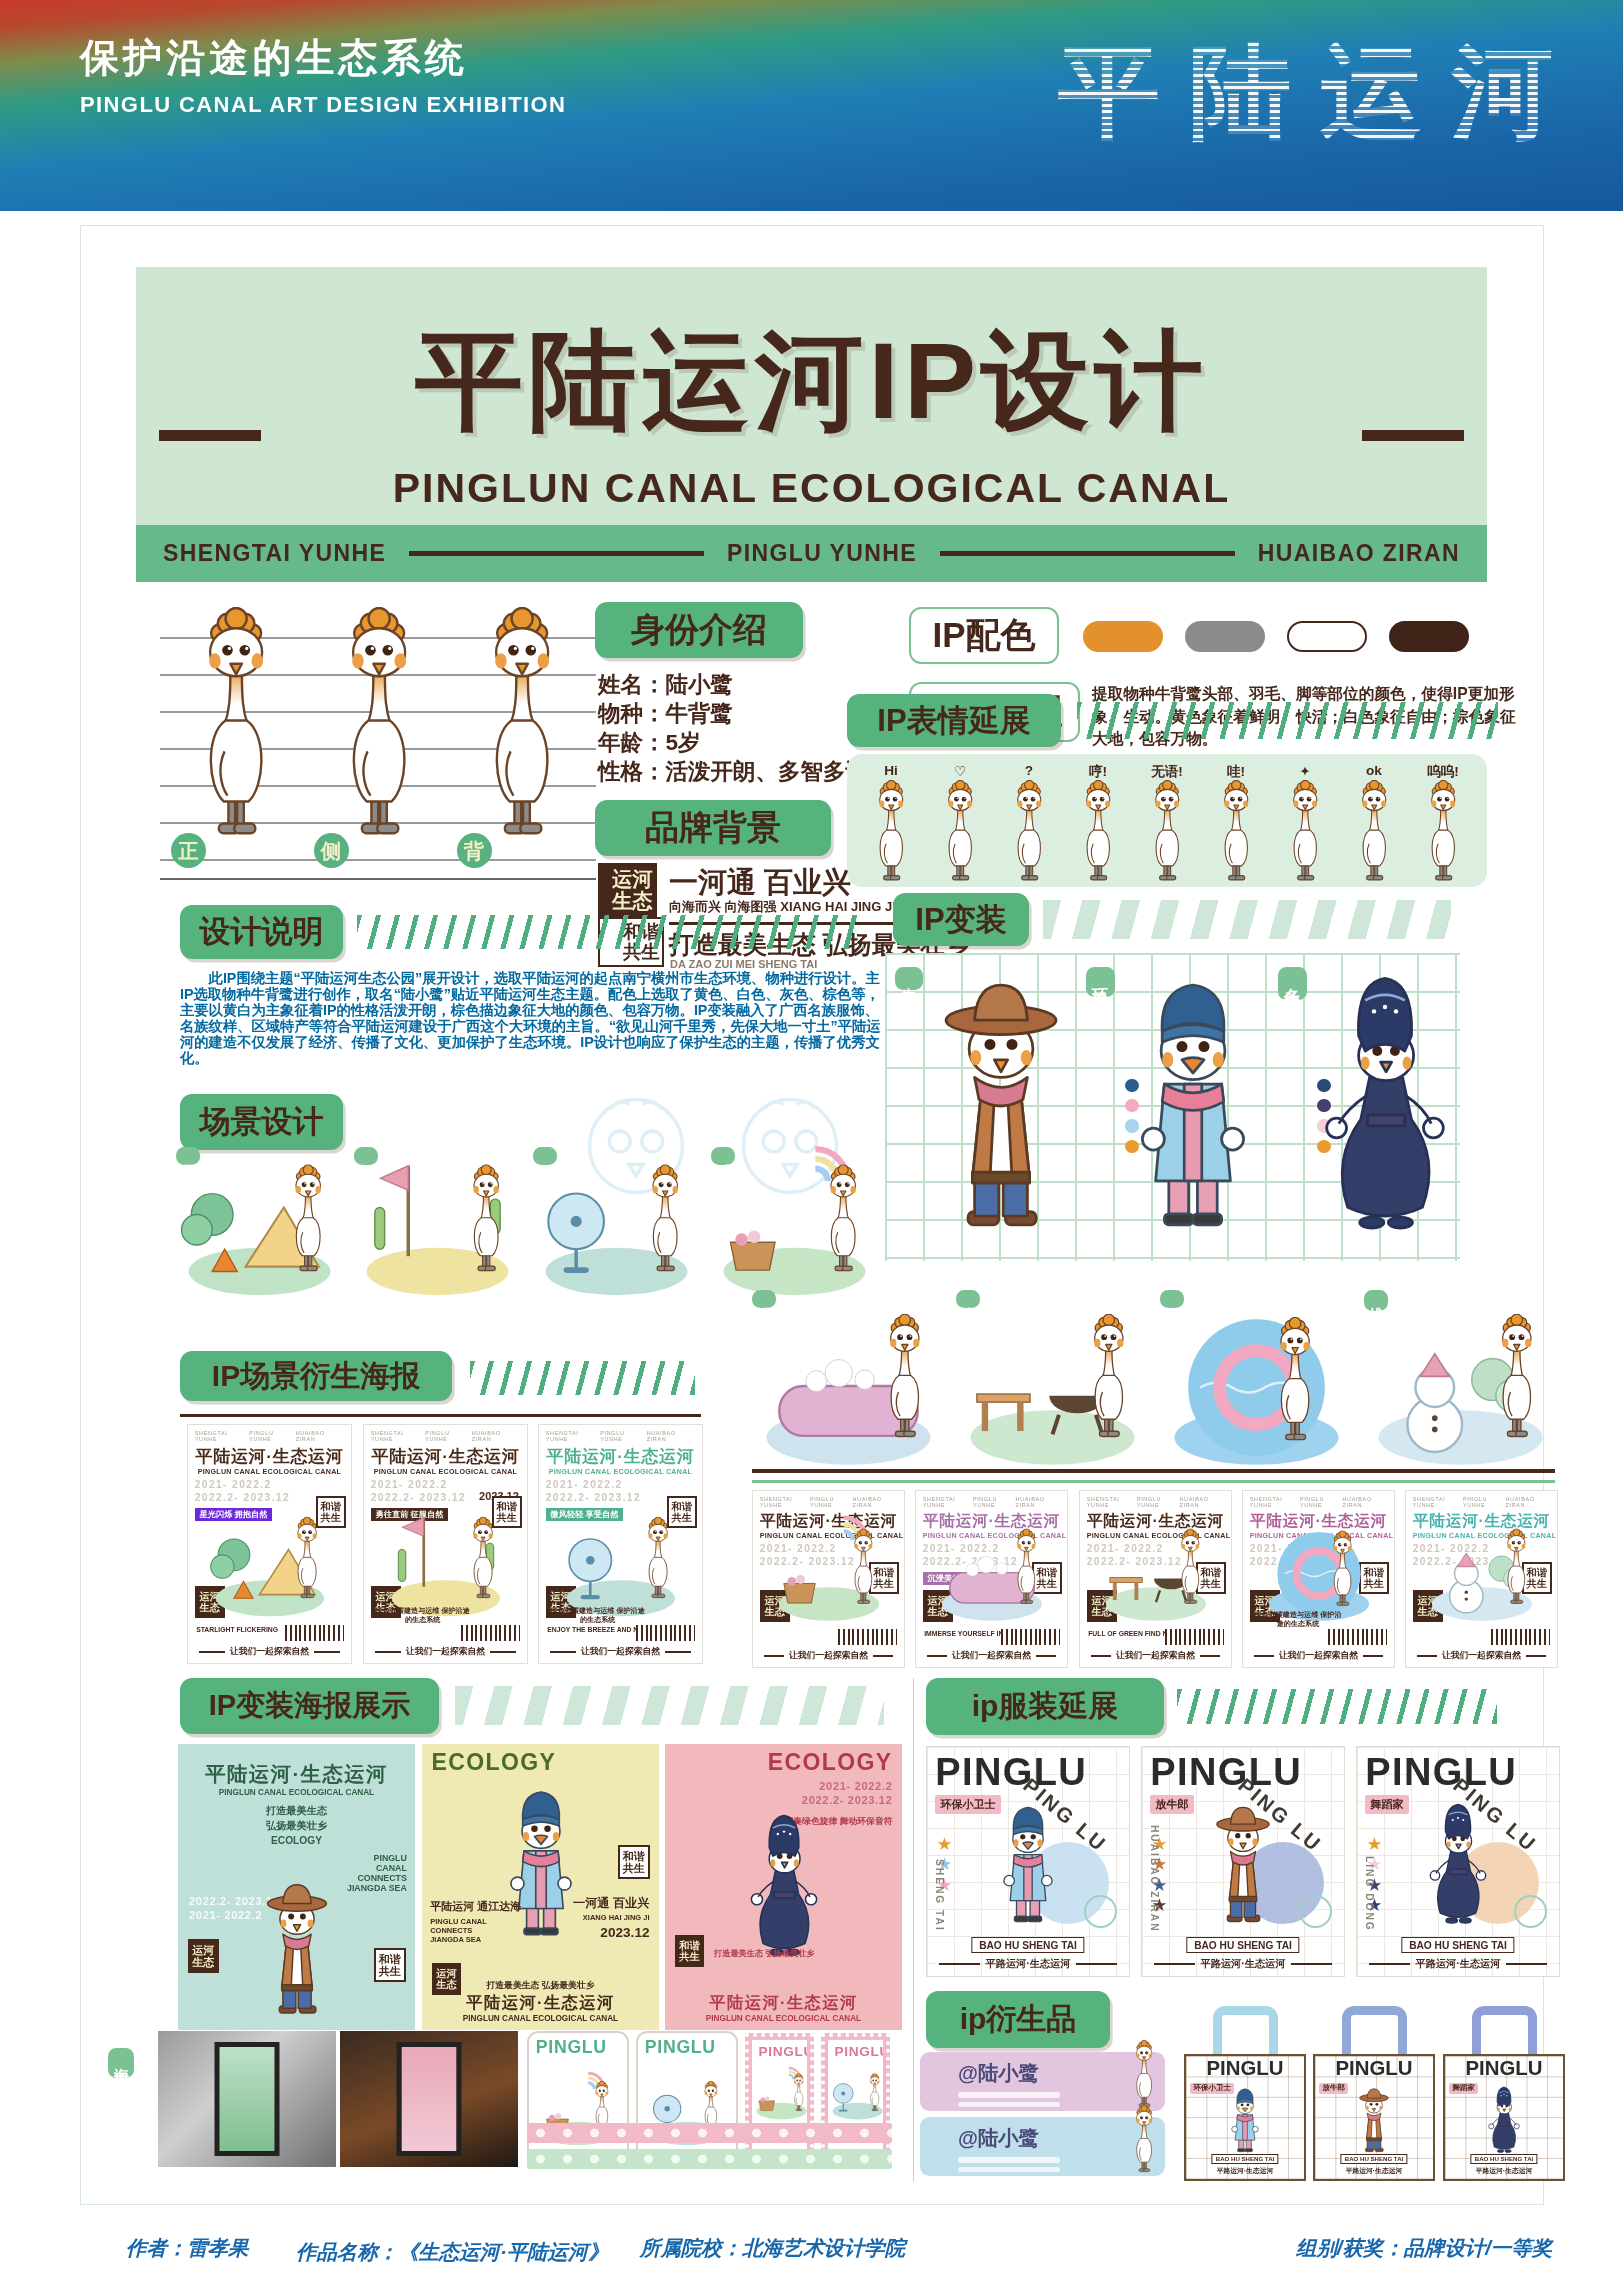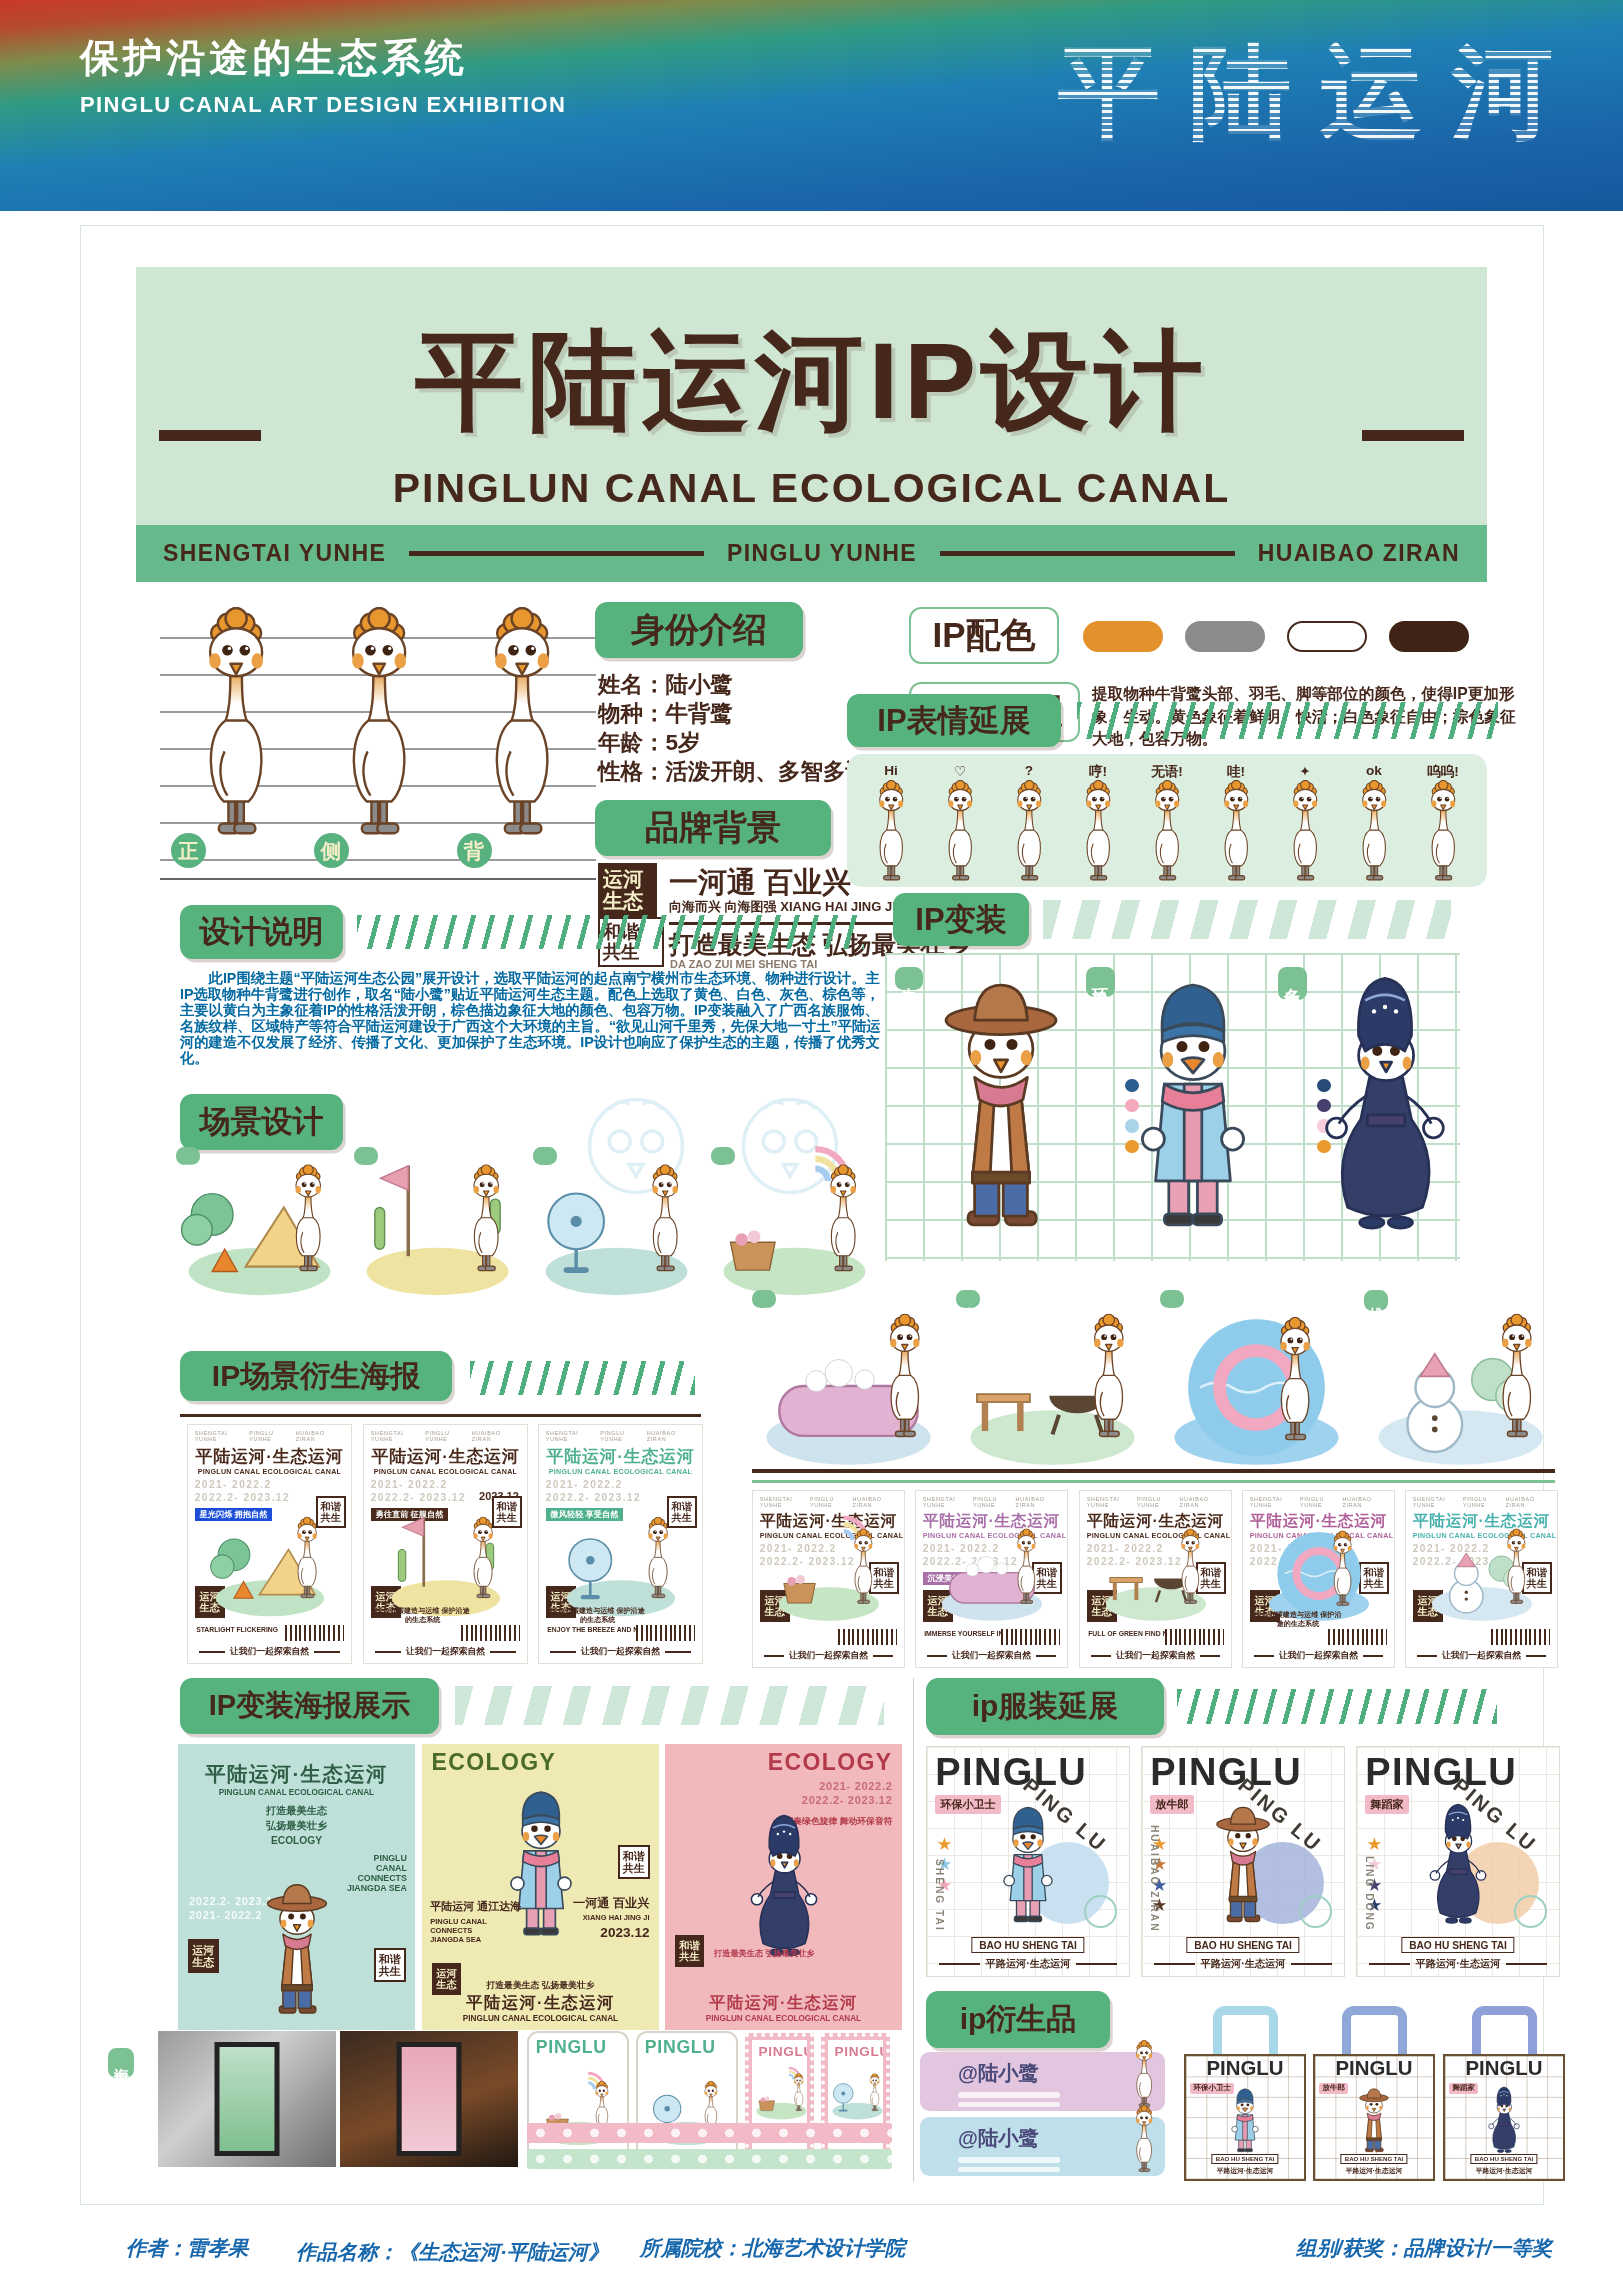--- a/index.html
+++ b/index.html
@@ -35,21 +35,21 @@
 .slashes.pale{background:repeating-linear-gradient(105deg,#CFE7D8 0 17.7px,transparent 17.7px 38px);}
 
 .turn{left:160px;top:602px;width:436px;height:276px;
  background:repeating-linear-gradient(180deg,transparent 0 35px,#9a9a9a 35px 37px);border-bottom:2px solid #666;}
 .tview{position:absolute;top:5.4px;width:112px;}
 .tv-svg{height:231px;display:block;margin:0 auto;}
 .tv-label{position:absolute;left:-9.5px;bottom:-30px;width:35px;height:35px;border-radius:50%;
  background:#58B27F;color:#F5EFC8;font-size:20.4px;font-weight:900;display:flex;align-items:center;justify-content:center;}
 
 .id-row{font-size:22.5px;font-weight:800;color:#45271B;line-height:29px;white-space:nowrap;}
-.seal{border:2px solid #45271B;color:#45271B;font-weight:900;text-align:left;line-height:1.1;
+.seal{border:2px solid #45271B;color:#45271B;font-weight:900;text-align:right;line-height:1.1;
  padding:2.7px;display:inline-block;background:#fff;}
 .seal.solid{background:#45271B;color:#F5EFC8;border-color:#45271B;}
 
 .pill{display:inline-block;width:80px;height:31px;border-radius:15.7px;margin-right:22px;box-sizing:border-box;}
 
 .expanel{background:#DCEEDF;border-radius:15px;display:flex;align-items:flex-end;
  justify-content:space-around;padding:5.4px 9.5px;box-sizing:border-box;}
 .expr{display:flex;flex-direction:column;align-items:center;}
 .expr-cap{font-size:13.6px;font-weight:800;color:#45271B;height:16.3px;}
 .expr svg{height:102px;}
@@ -549,21 +549,21 @@
 <div class="badge abs" style="left:180px;top:1351px;width:272px;height:50px;font-size:30px">IP场景衍生海报</div>
 <div class="slashes abs" style="left:470px;top:1361px;width:225px;height:34px"></div>
 <div class="abs hline" style="left:180px;top:1414px;width:521px;height:3.4px"></div>
 <div class="abs" id="sposters-large" style="left:187px;top:1424px;width:521px;height:242px">
     <div class="sposter lg" style="left:0px;top:0;width:165px;height:240px">
   <div class="sp-meta">SHENGTAI YUNHE<i></i>PINGLU YUNHE<i></i>HUAIBAO ZIRAN</div>
   <div class="sp-title" style="color:#4A2A1A;font-size:17px">平陆运河·生态运河</div>
   <div class="sp-en" style="color:#4A2A1A">PINGLUN CANAL ECOLOGICAL CANAL</div>
   <div class="sp-dates">2021- 2022.2<br>2022.2- 2023.12</div>
   
-  <div class="sp-tag" style="background:#1d4ed8">星光闪烁 拥抱自然</div>
+  <div class="sp-tag" style="background:#6d28d9">星光闪烁 拥抱自然</div>
   <div class="seal " style="position:absolute;right:5.4px;top:71px;font-size:10.2px">和谐<br>共生</div>
   <div class="seal solid" style="position:absolute;left:6.8px;bottom:45px;font-size:10.2px">运河<br>生态</div>
   <svg class="sp-scene" viewBox="0 0 240 260">
         <ellipse cx="120" cy="212" rx="102" ry="34" fill="#BFE3C4"></ellipse>
         <circle cx="52" cy="130" r="30" fill="#7CC498" stroke="#4E8F66" stroke-width="2"></circle>
         <circle cx="30" cy="152" r="22" fill="#8FCFA4" stroke="#4E8F66" stroke-width="2"></circle>
         <polygon points="100,205 205,205 155,120" fill="#F2D389" stroke="#B08A4A" stroke-width="3"></polygon>
         <polygon points="52,212 88,212 70,180" fill="#E8872E" stroke="#B05A1E" stroke-width="2"></polygon>
         <use href="#bird-front" transform="translate(118,58) scale(0.6)"></use>
       </svg>

